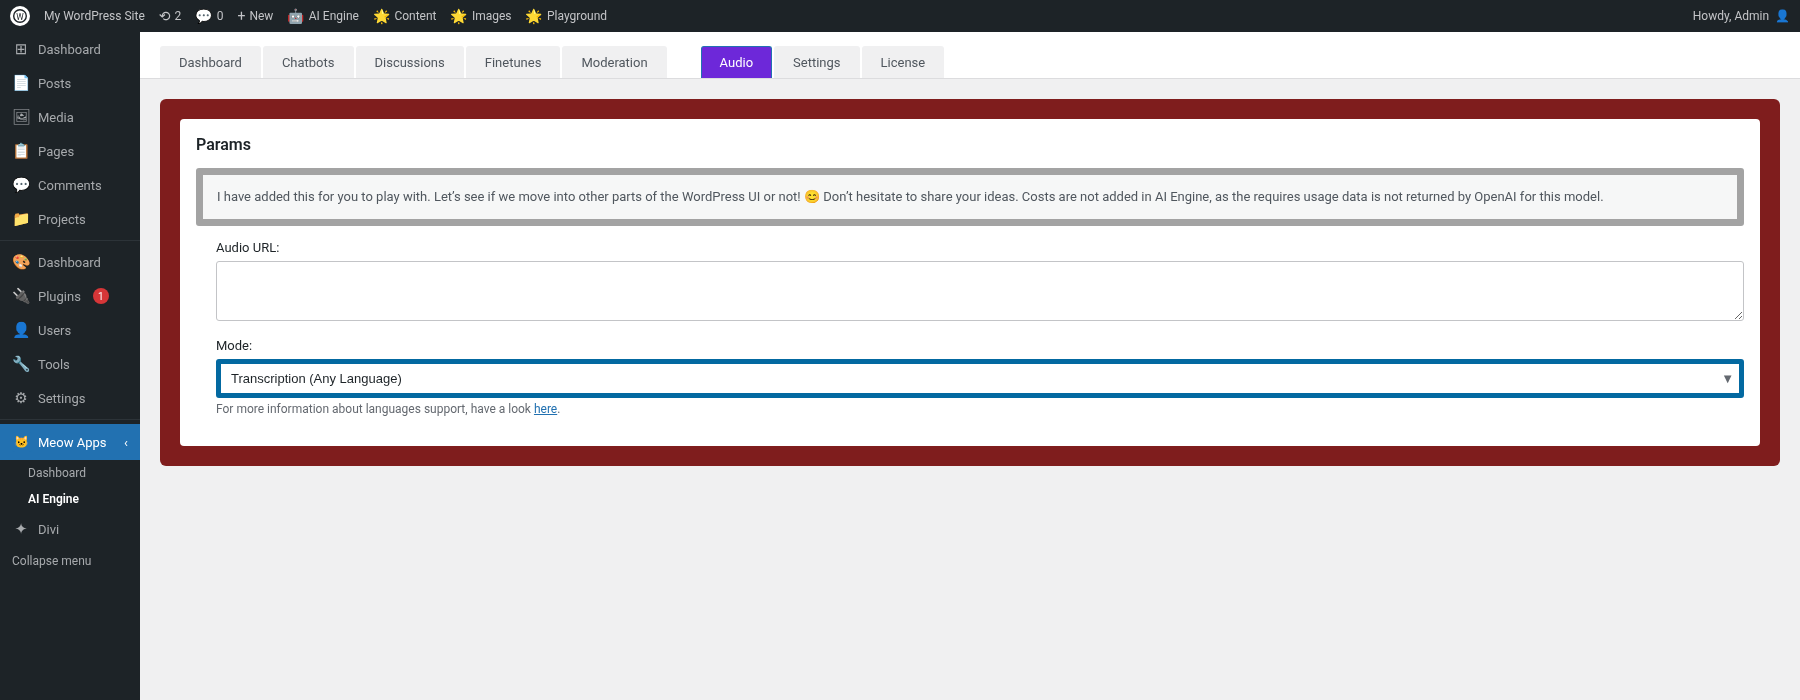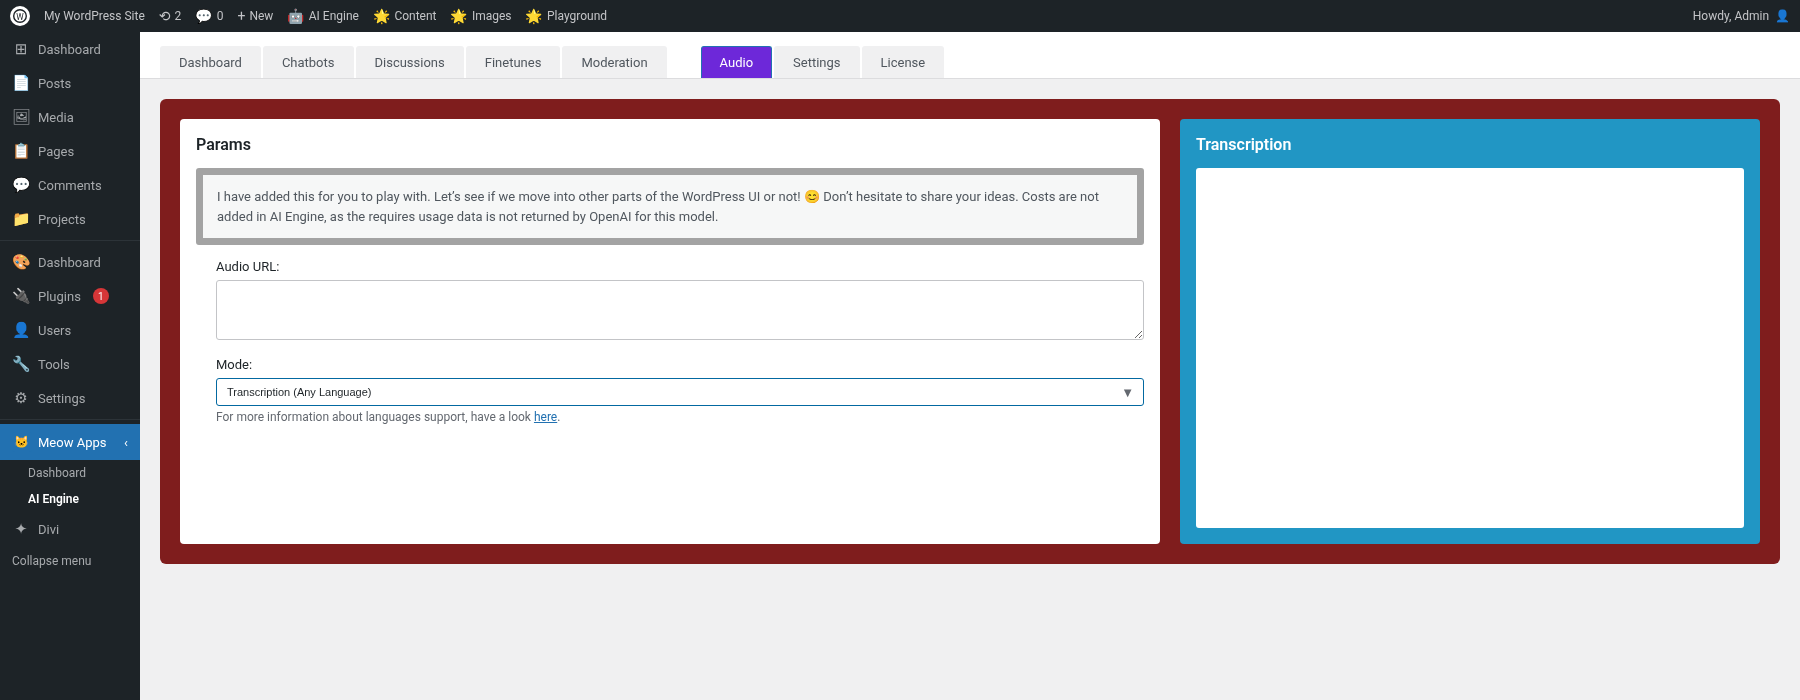--- a/index.html
+++ b/index.html
@@ -169,24 +169,24 @@
     .form-group { margin-bottom: 14px; padding-left: 20px; }
     .hint-text {
       font-size: 12px;
       color: #646970;
       margin-top: 4px;
     }
     .hint-text a { color: #2271b1; text-decoration: underline; }
     .select-wrapper { position: relative; }
     .form-select {
       width: 100%;
-      border: 1px solid #0369a1;
+      border: 5px solid #0369a1;
       border-radius: 3px;
       padding: 7px 30px 7px 10px;
-      font-size: 11px;
+      font-size: 13px;
       color: #1d2327;
       appearance: none;
       background: #fff;
       cursor: pointer;
       outline: none;
     }
     .select-arrow {
       position: absolute;
       right: 10px;
       top: 50%;
@@ -404,21 +404,17 @@
               <span class="select-arrow">▼</span>
             </div>
             <div class="hint-text">
               <span>For more information about languages support, have a look</span>
               <a href="#">here</a>.
             </div>
           </div>
 
         </div>
 
-        <div class="transcription-section">
-          <div class="transcription-title">Transcription</div>
-          <div class="transcription-box"></div>
-        </div>
 
       </div>
     </div>
   </div>
 </div>
 
 </body></html>

